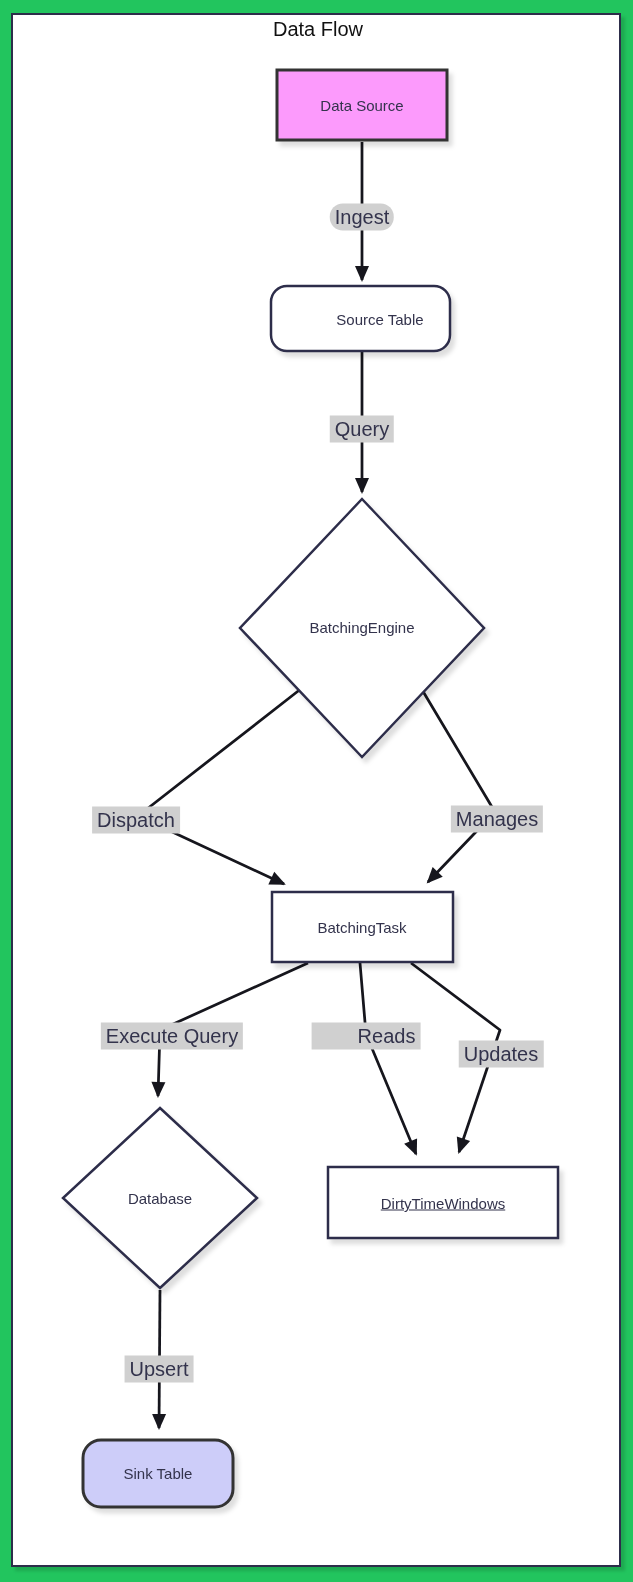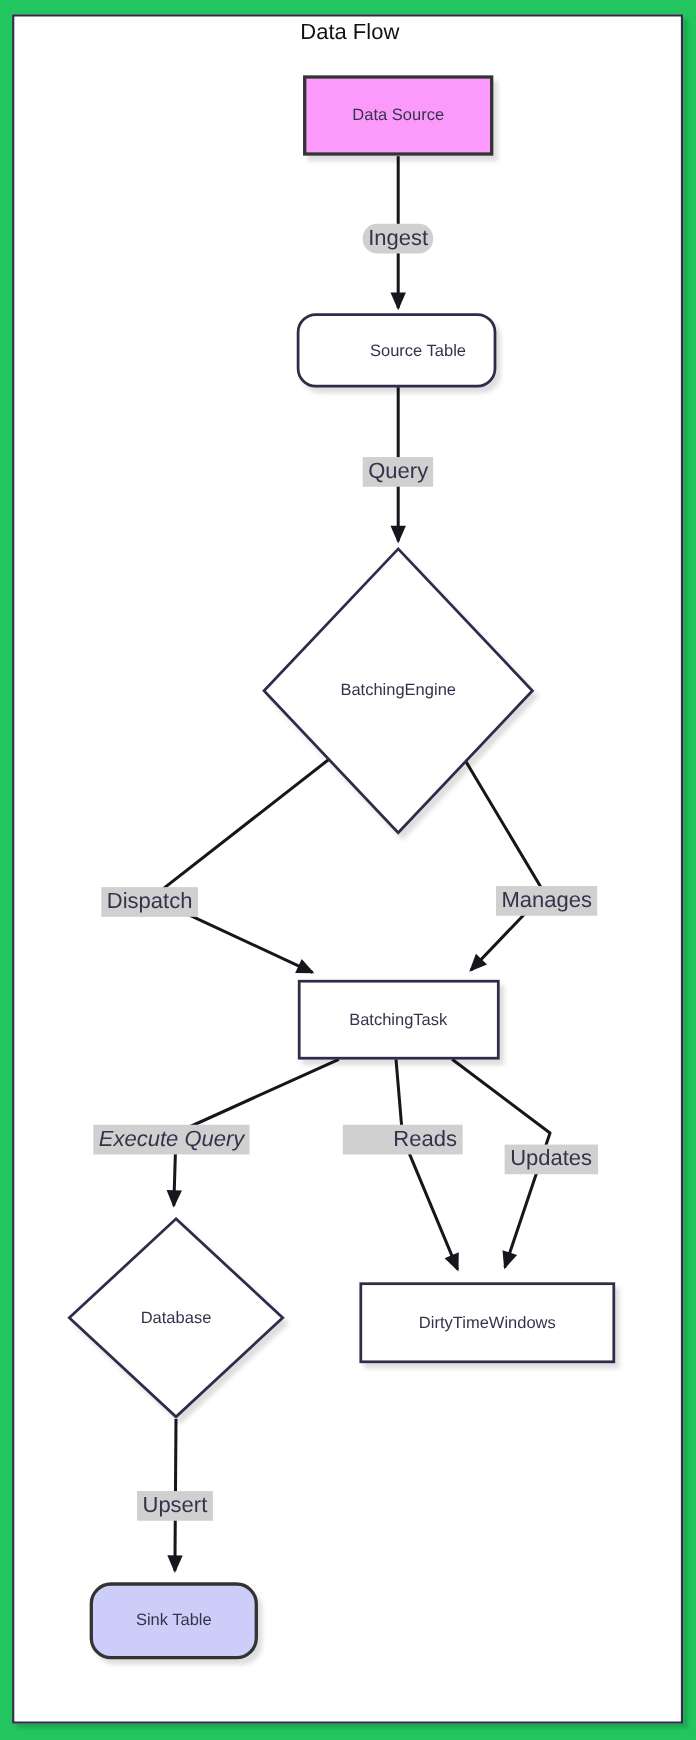--- a/index.html
+++ b/index.html
@@ -77,25 +77,25 @@
       <rect class="shape fill-white" x="328" y="1167" width="230" height="71"></rect>
       <rect class="shape fill-lavender" x="83" y="1440" width="150" height="67" rx="18" ry="18"></rect>
     </g>
   </svg>
 
   <div class="nlabel" style="left:362px; top:105px;">Data Source</div>
   <div class="nlabel" style="left:380px; top:319px;">Source Table</div>
   <div class="nlabel" style="left:362px; top:627px;">BatchingEngine</div>
   <div class="nlabel" style="left:362px; top:927px;">BatchingTask</div>
   <div class="nlabel" style="left:160px; top:1198px;">Database</div>
-  <div class="nlabel" style="left:443px; top:1203px;">DirtyTimeWindows</div>
+  <div class="nlabel" style="left:443px; top:1203px;text-decoration:underline;">DirtyTimeWindows</div>
   <div class="nlabel" style="left:158px; top:1473px;">Sink Table</div>
 
   <div class="elabel" style="left:362px; top:217px;border-radius:13px;">Ingest</div>
   <div class="elabel" style="left:362px; top:429px;">Query</div>
   <div class="elabel" style="left:136px; top:820px;">Dispatch</div>
   <div class="elabel" style="left:497px; top:819px;">Manages</div>
-  <div class="elabel" style="left:156px; top:1036px;font-style:italic;">Execute Query</div>
+  <div class="elabel" style="left:172px; top:1036px;">Execute Query</div>
   <div class="elabel" style="left:366px; top:1036px;padding-left:46px;">Reads</div>
   <div class="elabel" style="left:501px; top:1054px;">Updates</div>
   <div class="elabel" style="left:159px; top:1369px;">Upsert</div>
 
 </div>
 
 </body></html>

